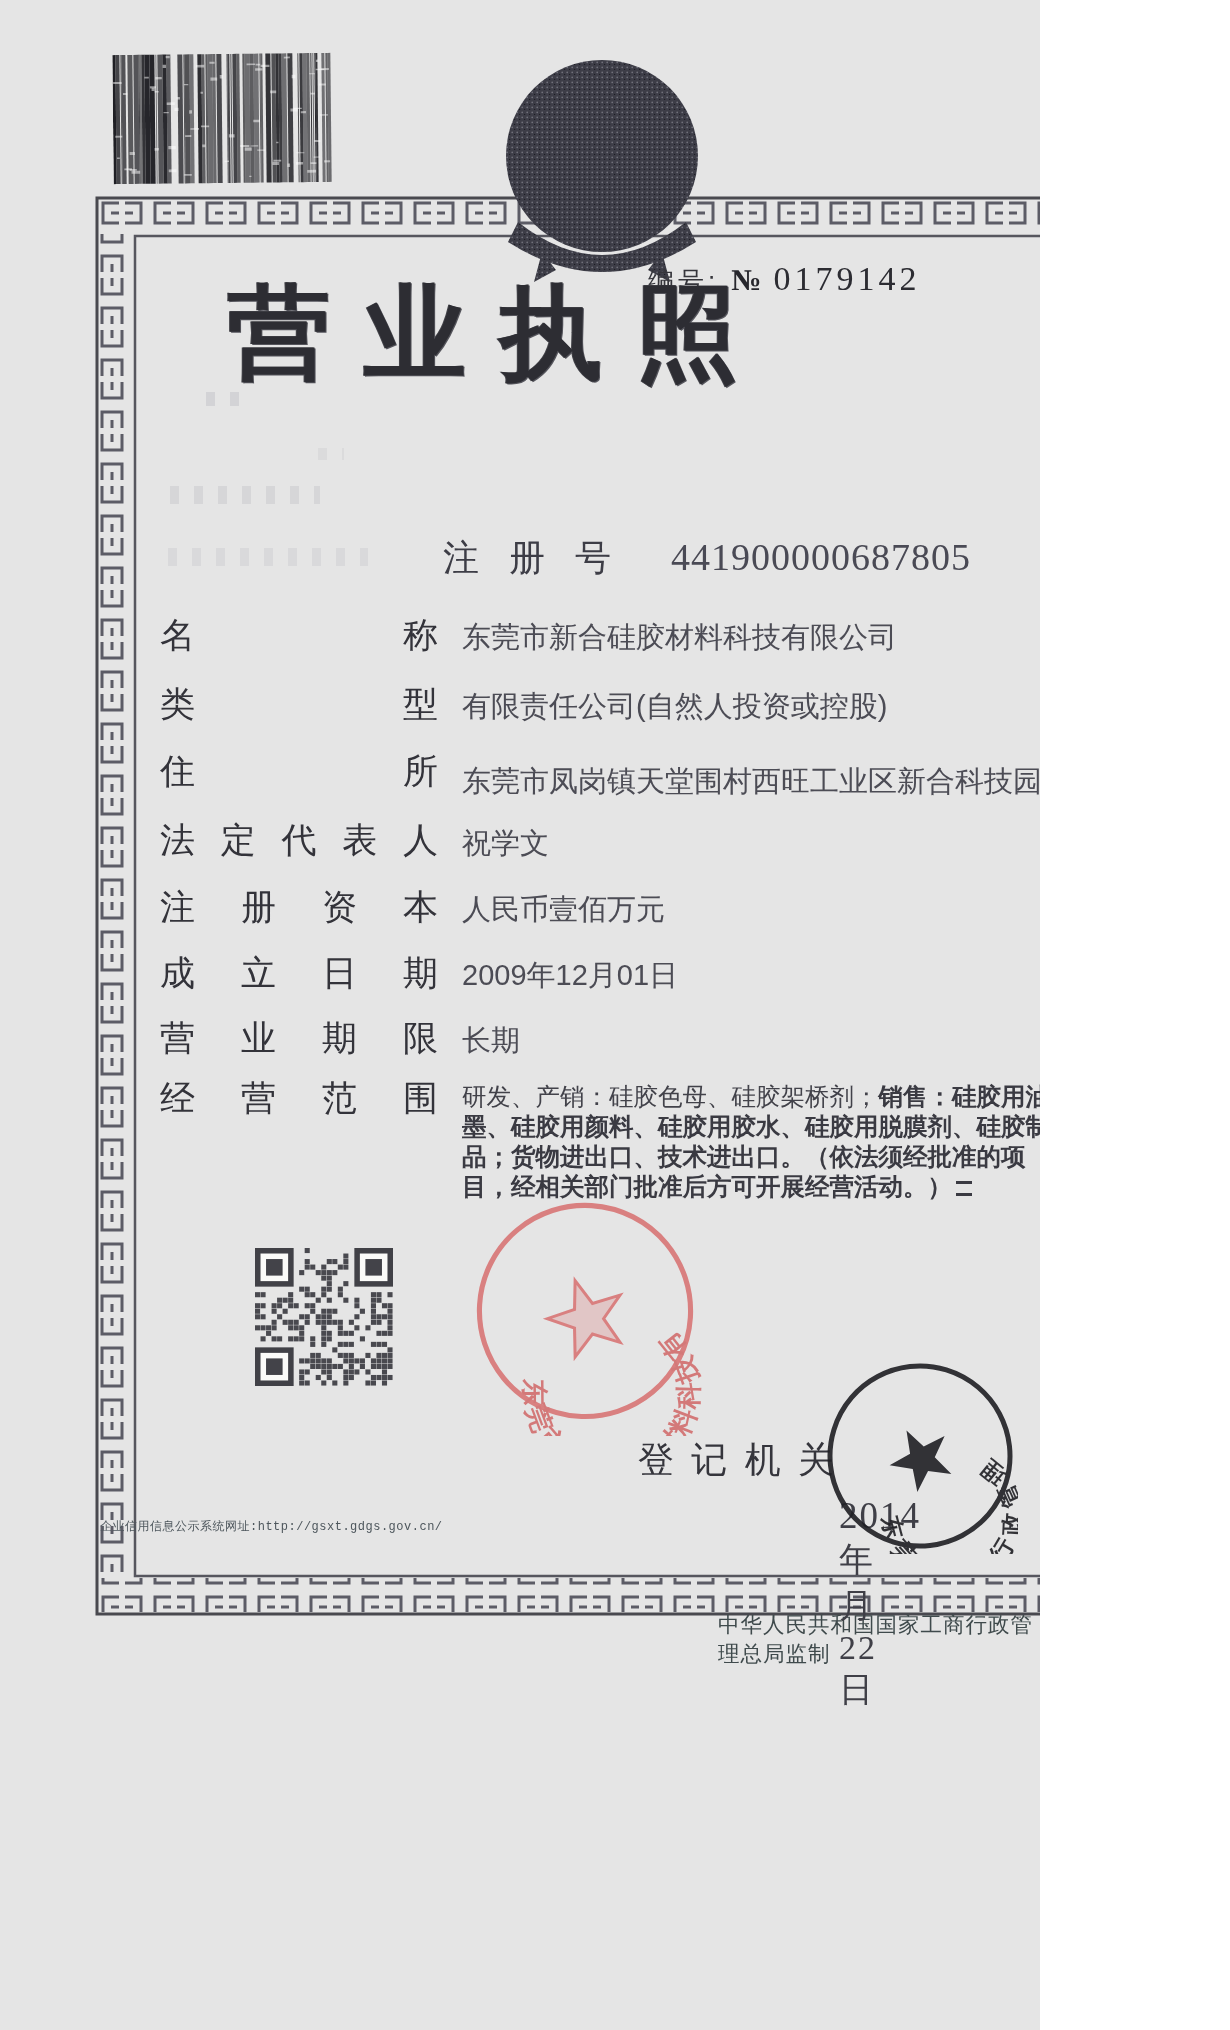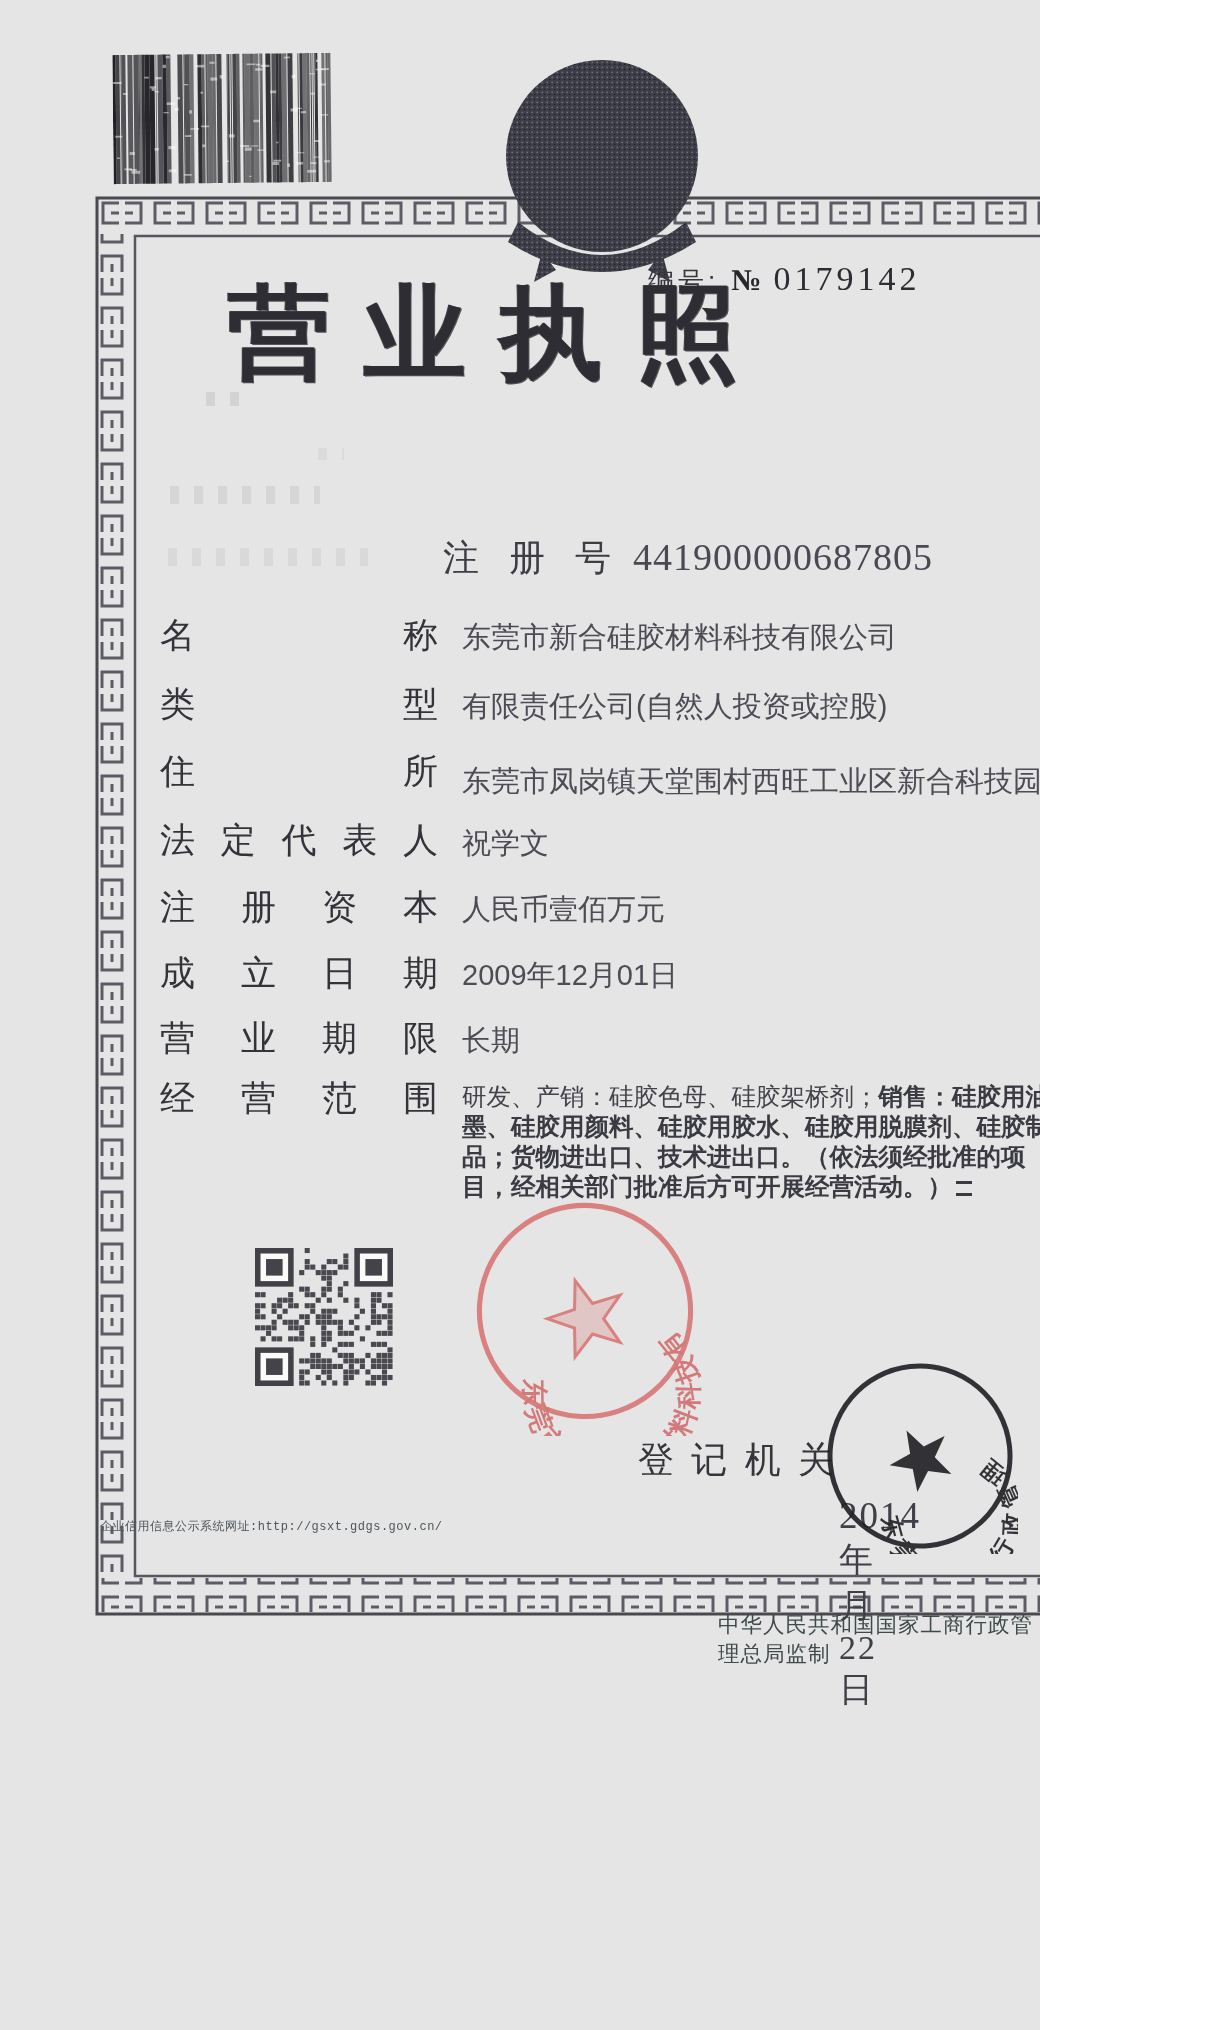--- a/index.html
+++ b/index.html
@@ -19,21 +19,21 @@
   .serial .mark{font-family:"Liberation Serif","DejaVu Serif",serif;font-weight:700;font-size:30px;color:#26262c;}
   .serial .num{font-family:"Liberation Serif","DejaVu Serif",serif;font-size:34px;letter-spacing:4px;color:#2c2c32;}
 
   
   .title{left:228px;top:266px;z-index:4;font-size:102px;font-weight:700;letter-spacing:34px;
          color:#2d2d33;text-shadow:1px 1px 0 #55555c, -1px 0 0 #44444a;white-space:nowrap;}
 
   
   .regrow{left:443px;top:534px;z-index:4;display:flex;align-items:baseline;}
   .reglabel{width:168px;font-size:36px;color:#3d3d46;}
-  .regnum{margin-left:22px;font-family:"Liberation Serif","DejaVu Serif",serif;font-size:38px;
+  .regnum{margin-left:60px;font-family:"Liberation Serif","DejaVu Serif",serif;font-size:38px;
           letter-spacing:1px;color:#4a4a55;}
 
   
   .fieldlabel{left:160px;width:278px;font-size:35px;font-weight:500;color:#33333a;z-index:4;}
   .fieldvalue{left:462px;width:612px;font-size:29px;color:#4c4c55;z-index:4;white-space:nowrap;}
   .char-justify{display:flex;justify-content:space-between;}
   .scope{left:462px;top:1082px;width:612px;font-size:24.5px;line-height:30px;color:#42424a;
          white-space:normal;z-index:4;}
   .scope .bold{font-weight:700;color:#3a3a42;}
   .eq-artifact{display:inline-block;width:16px;height:9px;margin-left:4px;

